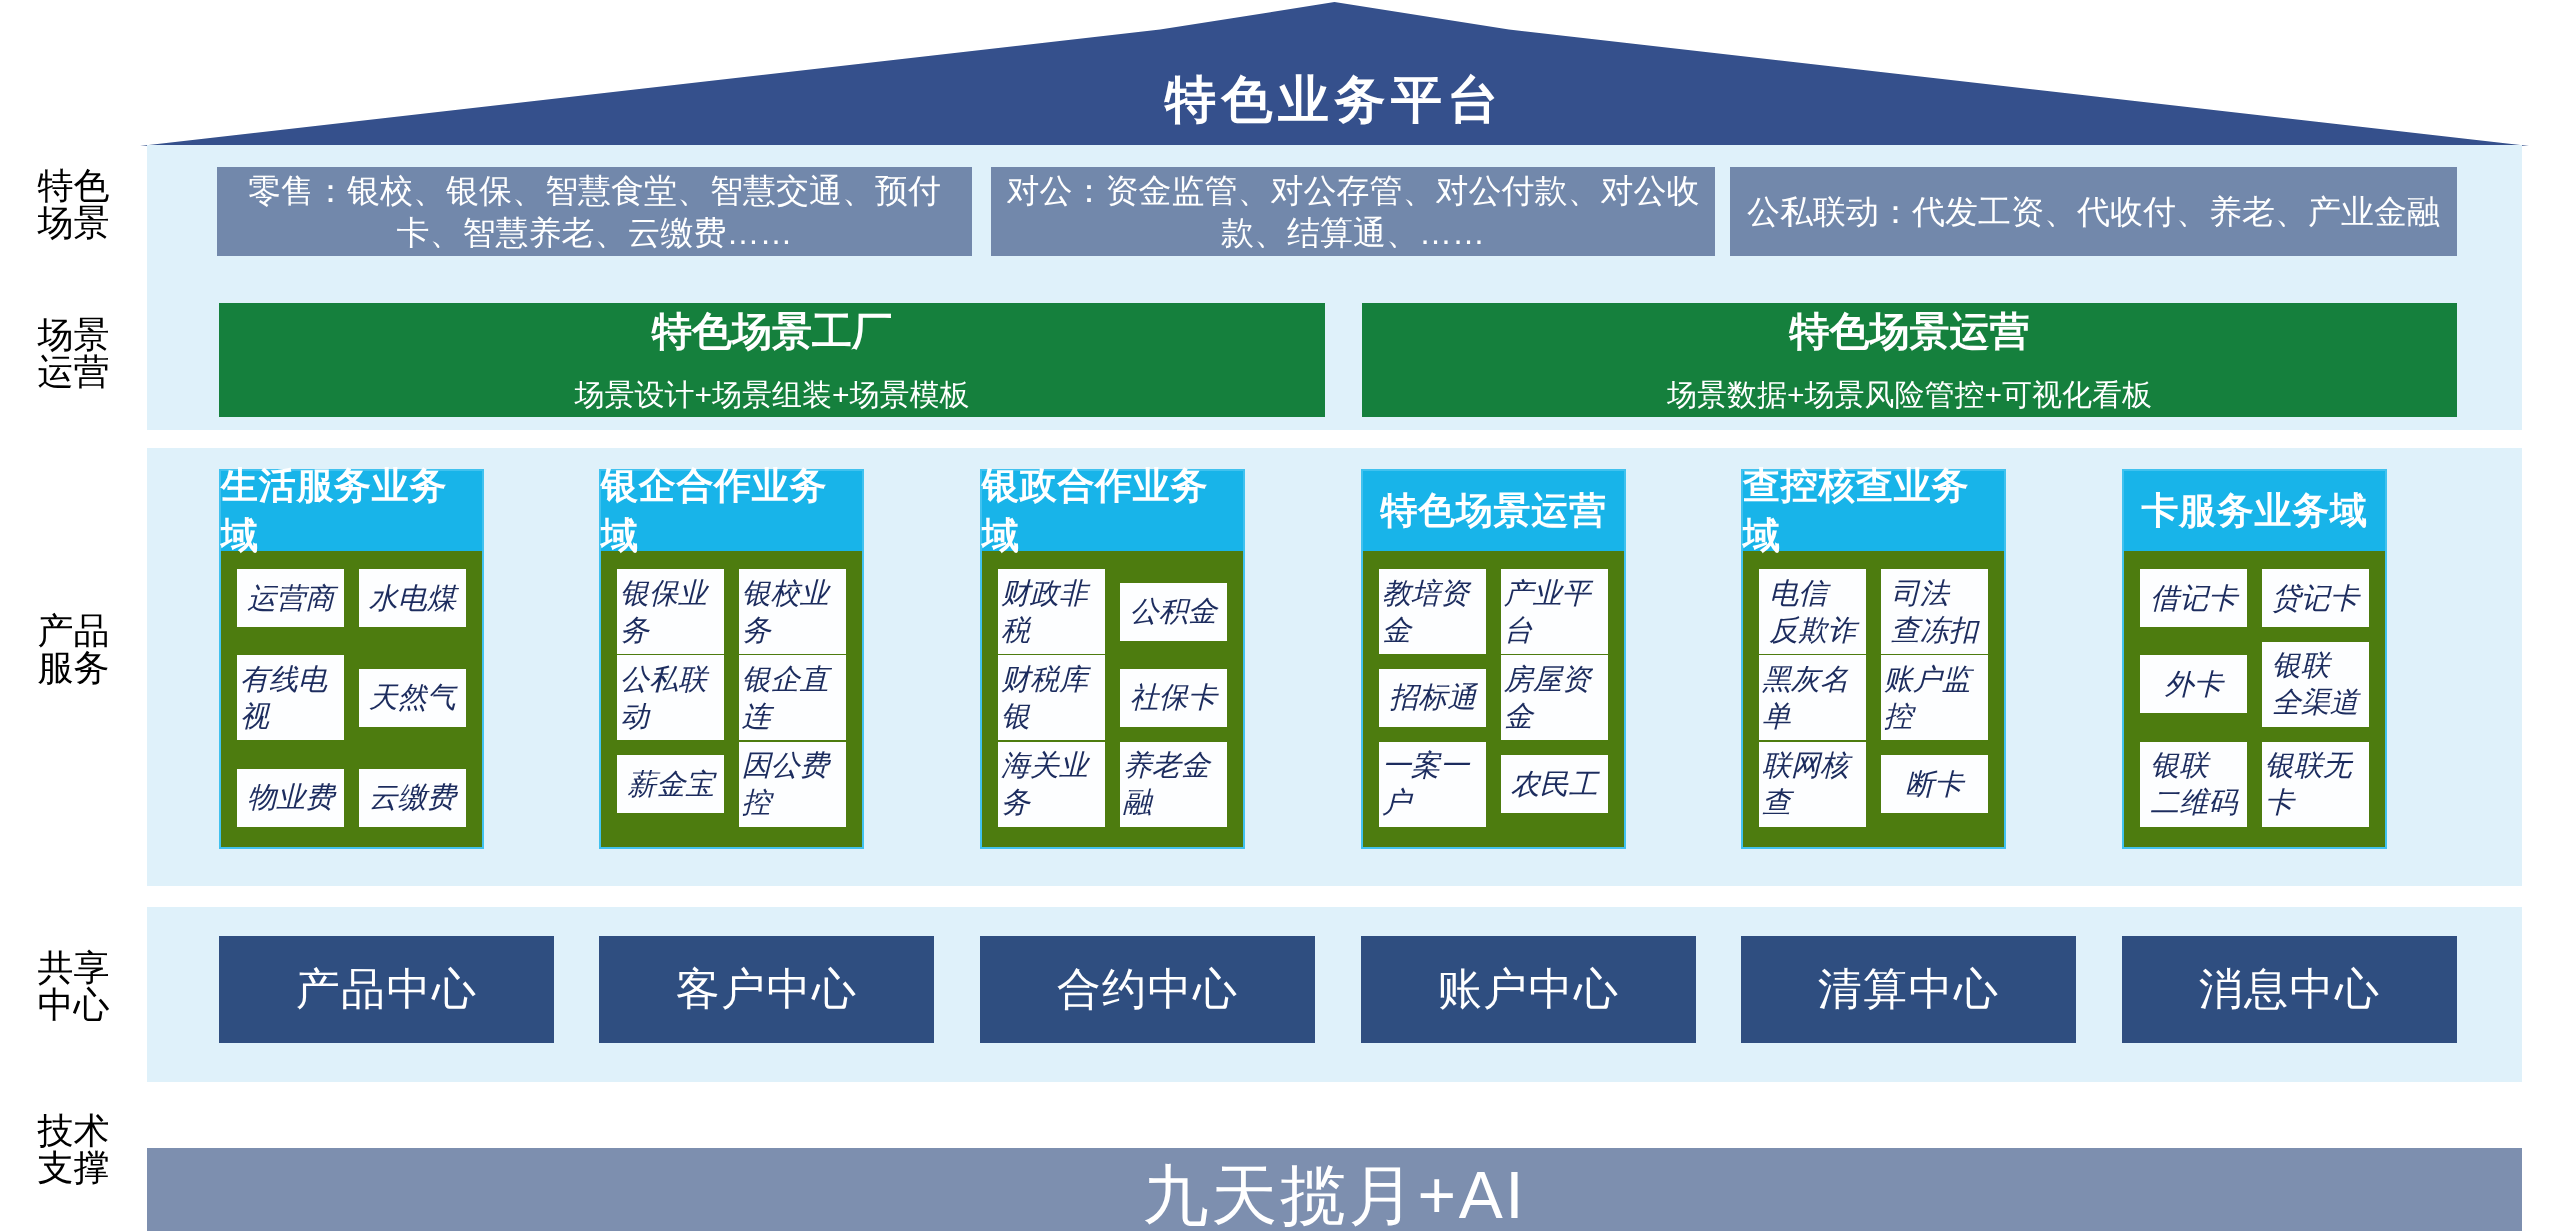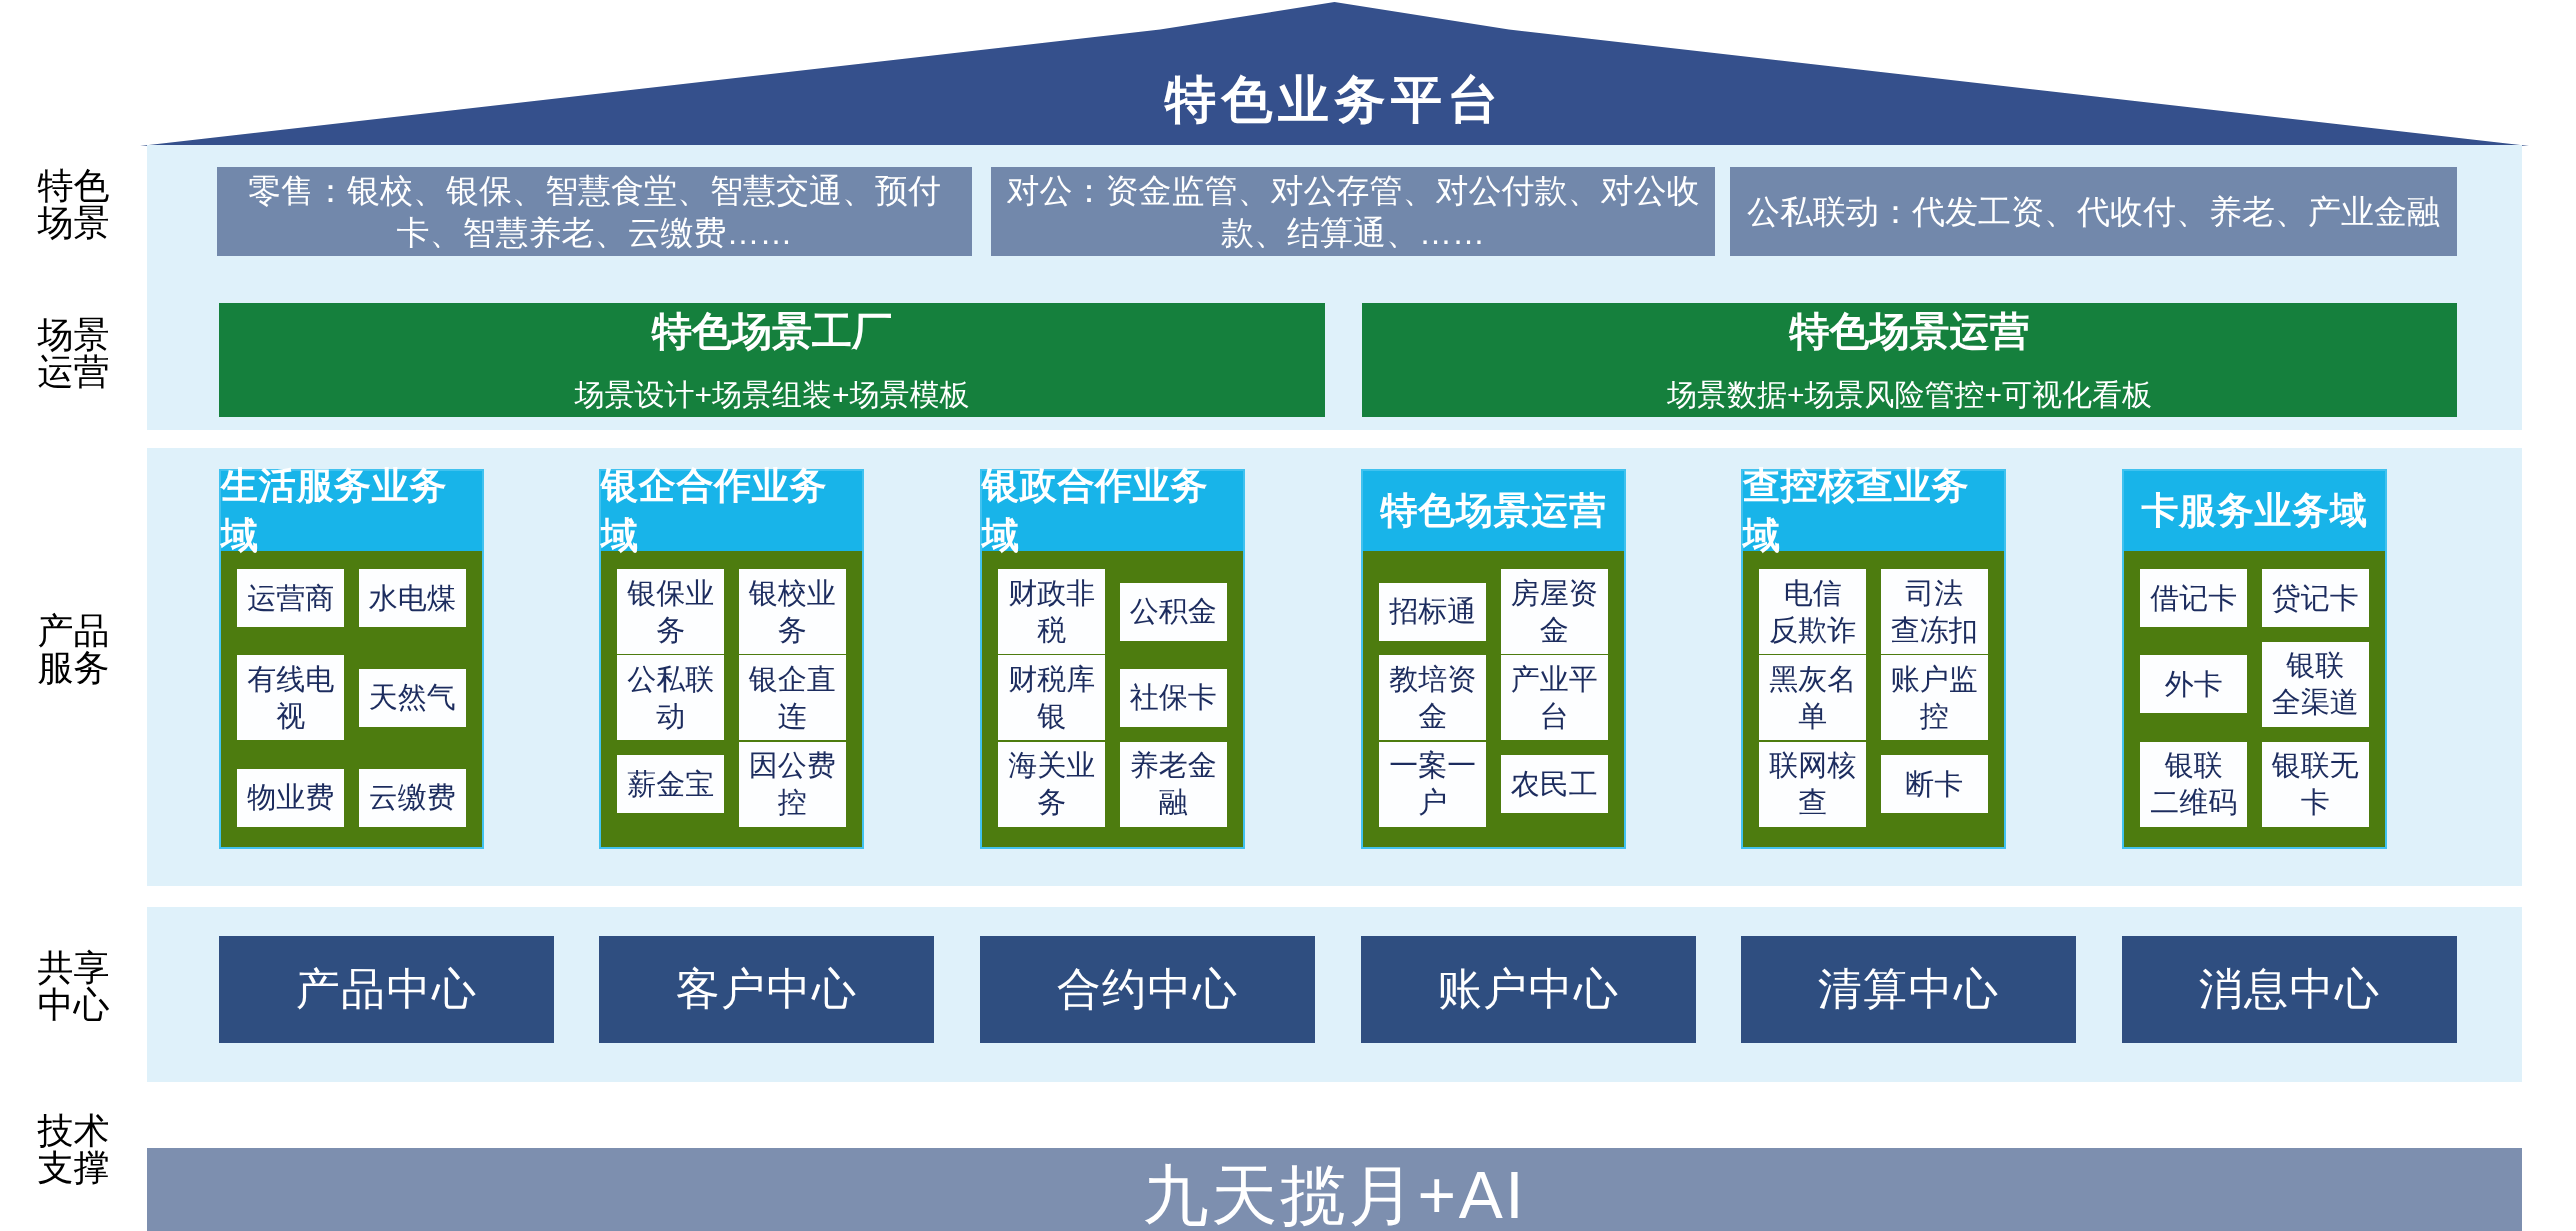--- a/index.html
+++ b/index.html
@@ -57,22 +57,22 @@
     justify-content:center;letter-spacing:0.7px;
   }
   .card-body{
     flex:1;display:flex;flex-direction:column;justify-content:space-between;
     padding:18px 16.4px 20.5px 16.4px;
   }
   .cell-row{display:flex;gap:15px;align-items:center;}
   .cell{
     flex:1;min-height:58px;background:#FDFEFF;color:#1C2C5E;
     font-size:29px;line-height:37px;display:flex;align-items:center;
-    justify-content:center;text-align:center;white-space:pre-line;
-    padding:5.5px 2.7px;box-sizing:border-box;
+    justify-content:center;text-align:left;white-space:pre-line;
+    padding:5.5px 2.7px;box-sizing:border-box;font-style:italic;
   }
   
   .shared-box{
     position:absolute;top:29px;width:335px;height:107px;background:#2F4E80;
     color:#ffffff;font-size:44px;display:flex;align-items:center;
     justify-content:center;letter-spacing:1.4px;
   }
   
   .tech-bar{
     position:absolute;left:147px;top:1148px;width:2375px;height:96px;
@@ -170,26 +170,26 @@
             <div class="cell">海关业务</div>
             <div class="cell">养老金融</div>
           </div>
       </div>
     </div>
 
     <div class="card" style="left:1214px">
       <div class="card-header">特色场景运营</div>
       <div class="card-body">
         <div class="cell-row">
+            <div class="cell">教培资金</div>
+            <div class="cell">产业平台</div>
+          </div>
+        <div class="cell-row">
             <div class="cell">招标通</div>
             <div class="cell">房屋资金</div>
-          </div>
-        <div class="cell-row">
-            <div class="cell">教培资金</div>
-            <div class="cell">产业平台</div>
           </div>
         <div class="cell-row">
             <div class="cell">一案一户</div>
             <div class="cell">农民工</div>
           </div>
       </div>
     </div>
 
     <div class="card" style="left:1594px">
       <div class="card-header">查控核查业务域</div>

